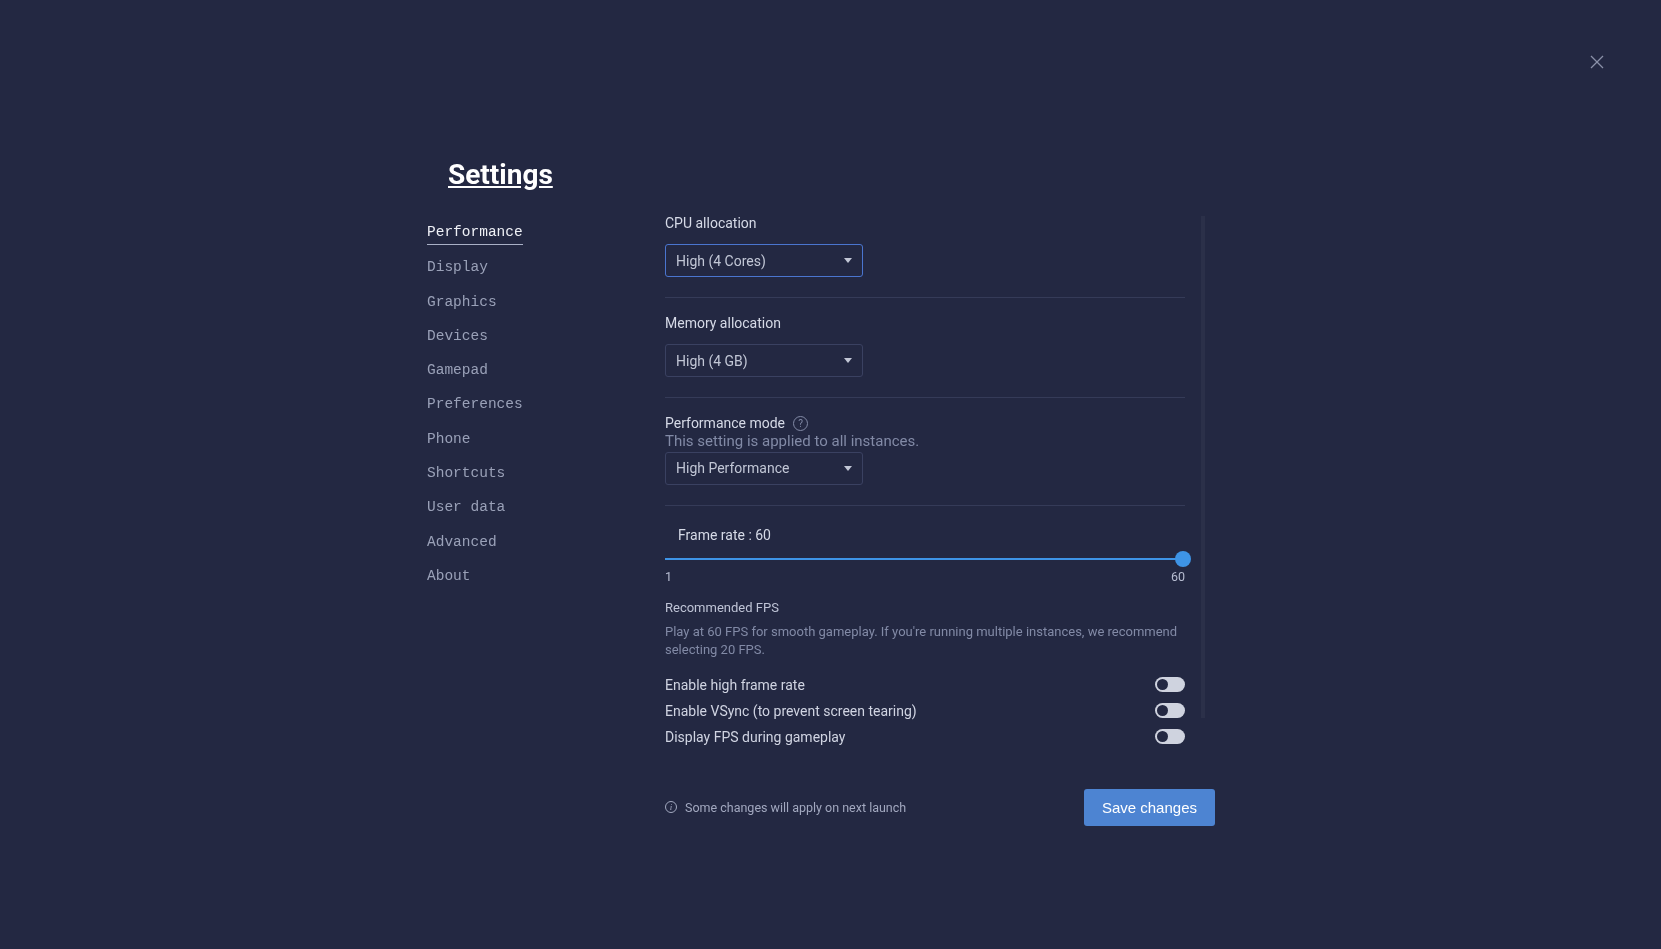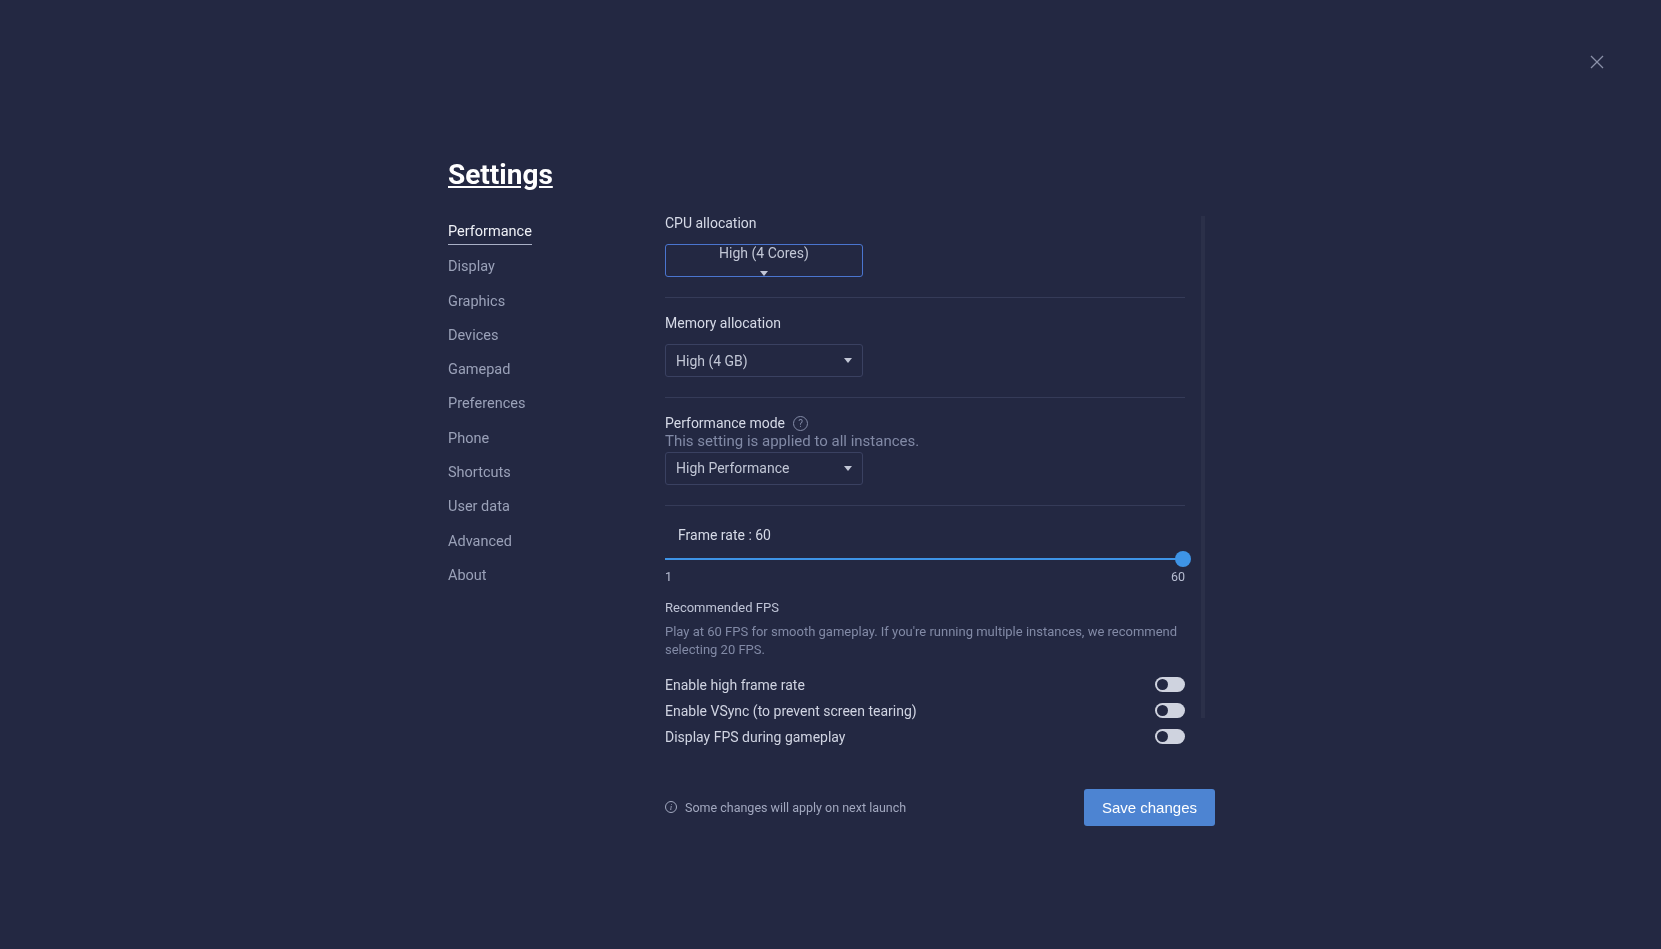--- a/index.html
+++ b/index.html
@@ -31,26 +31,27 @@
       left: 448px;
       top: 158px;
       font-size: 28px;
       font-weight: 700;
       color: #ffffff;
       text-decoration: underline;
     }
 
     .sidebar {
       position: absolute;
-      left: 448px;
+      left: 427px;
       top: 222px;
       width: 180px;
       display: flex;
       flex-direction: column;
       gap: 12px;
+      font-family: Liberation Mono, monospace;
     }
     .sidebar-item {
       font-size: 14.5px;
       color: #9aa1b8;
       cursor: pointer;
       line-height: 1.4;
       padding-bottom: 2px;
       width: fit-content;
     }
     .sidebar-item.active {
@@ -111,21 +112,20 @@
       align-items: center;
       justify-content: space-between;
       padding: 0 10px;
       font-size: 14px;
       color: #c2c7d6;
       cursor: pointer;
       background: transparent;
     }
     .select.highlighted {
       border-color: #4a75cf;
-      flex-direction: column;
     }
     .select .caret {
       width: 0; height: 0;
       border-left: 4px solid transparent;
       border-right: 4px solid transparent;
       border-top: 5px solid #c2c7d6;
     }
 
     .help-icon {
       width: 15px; height: 15px;

